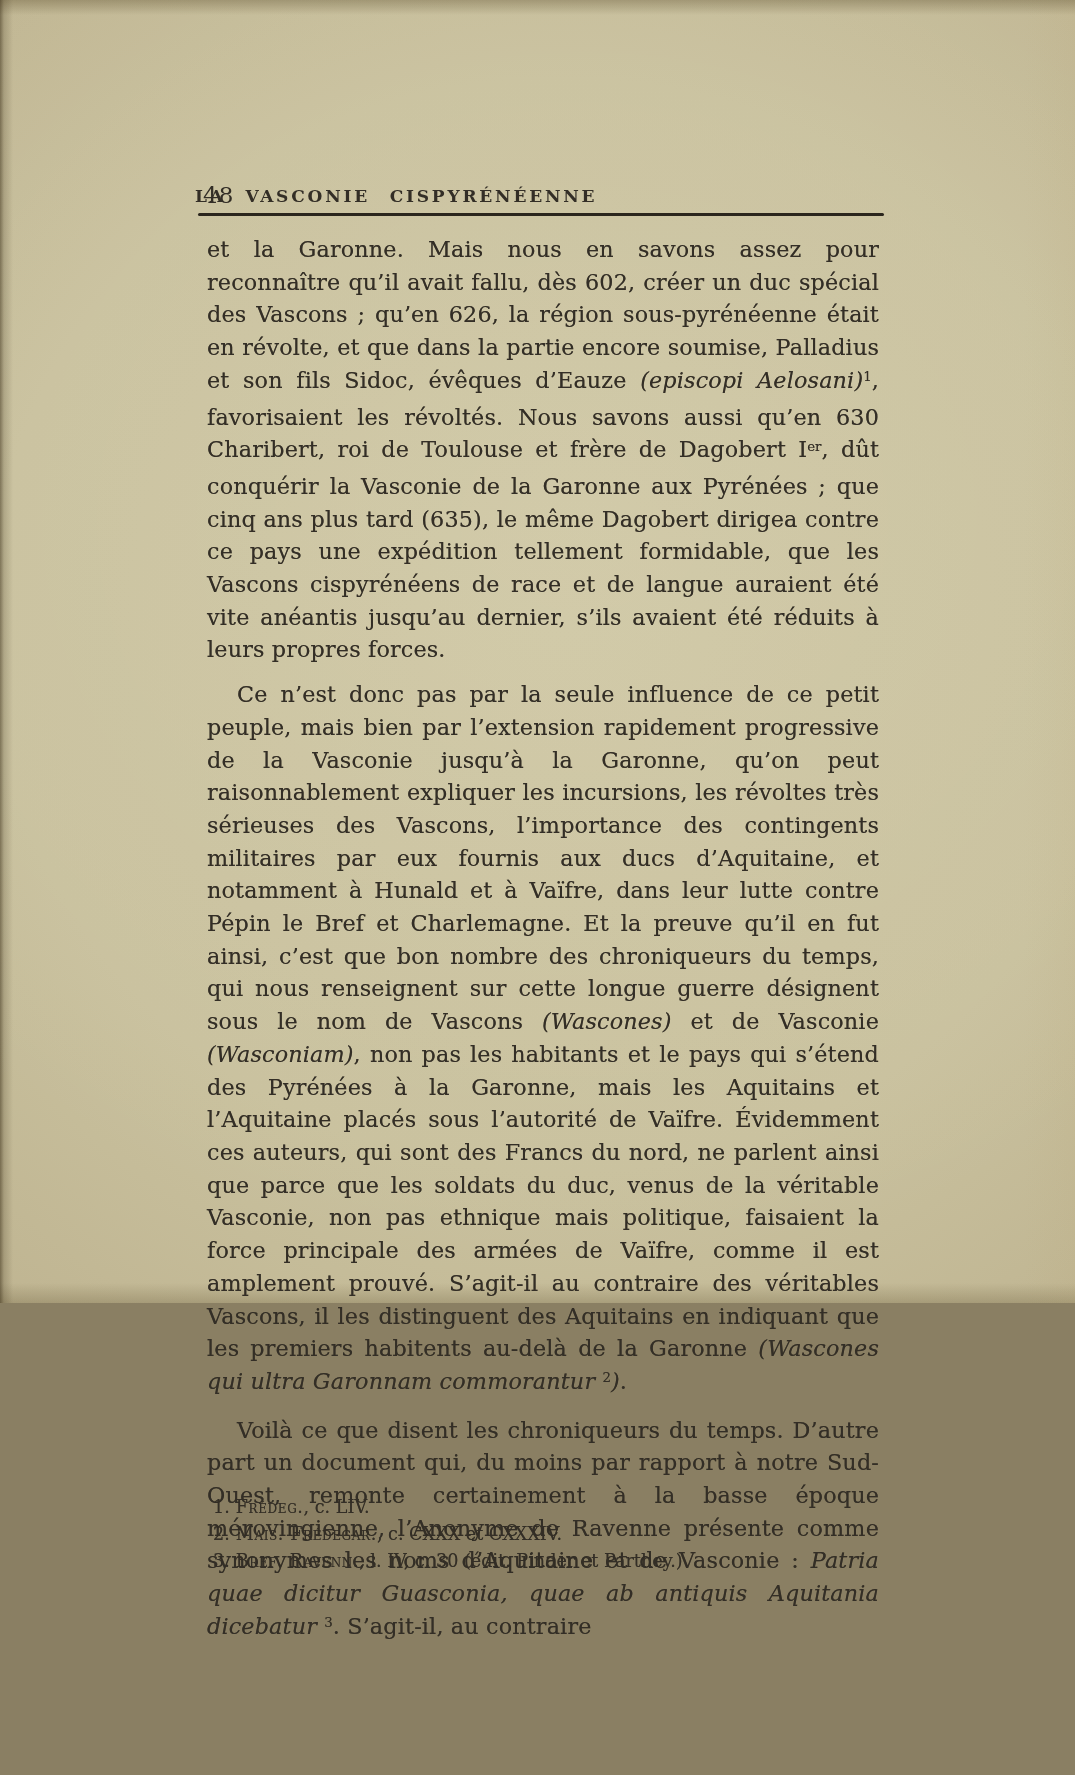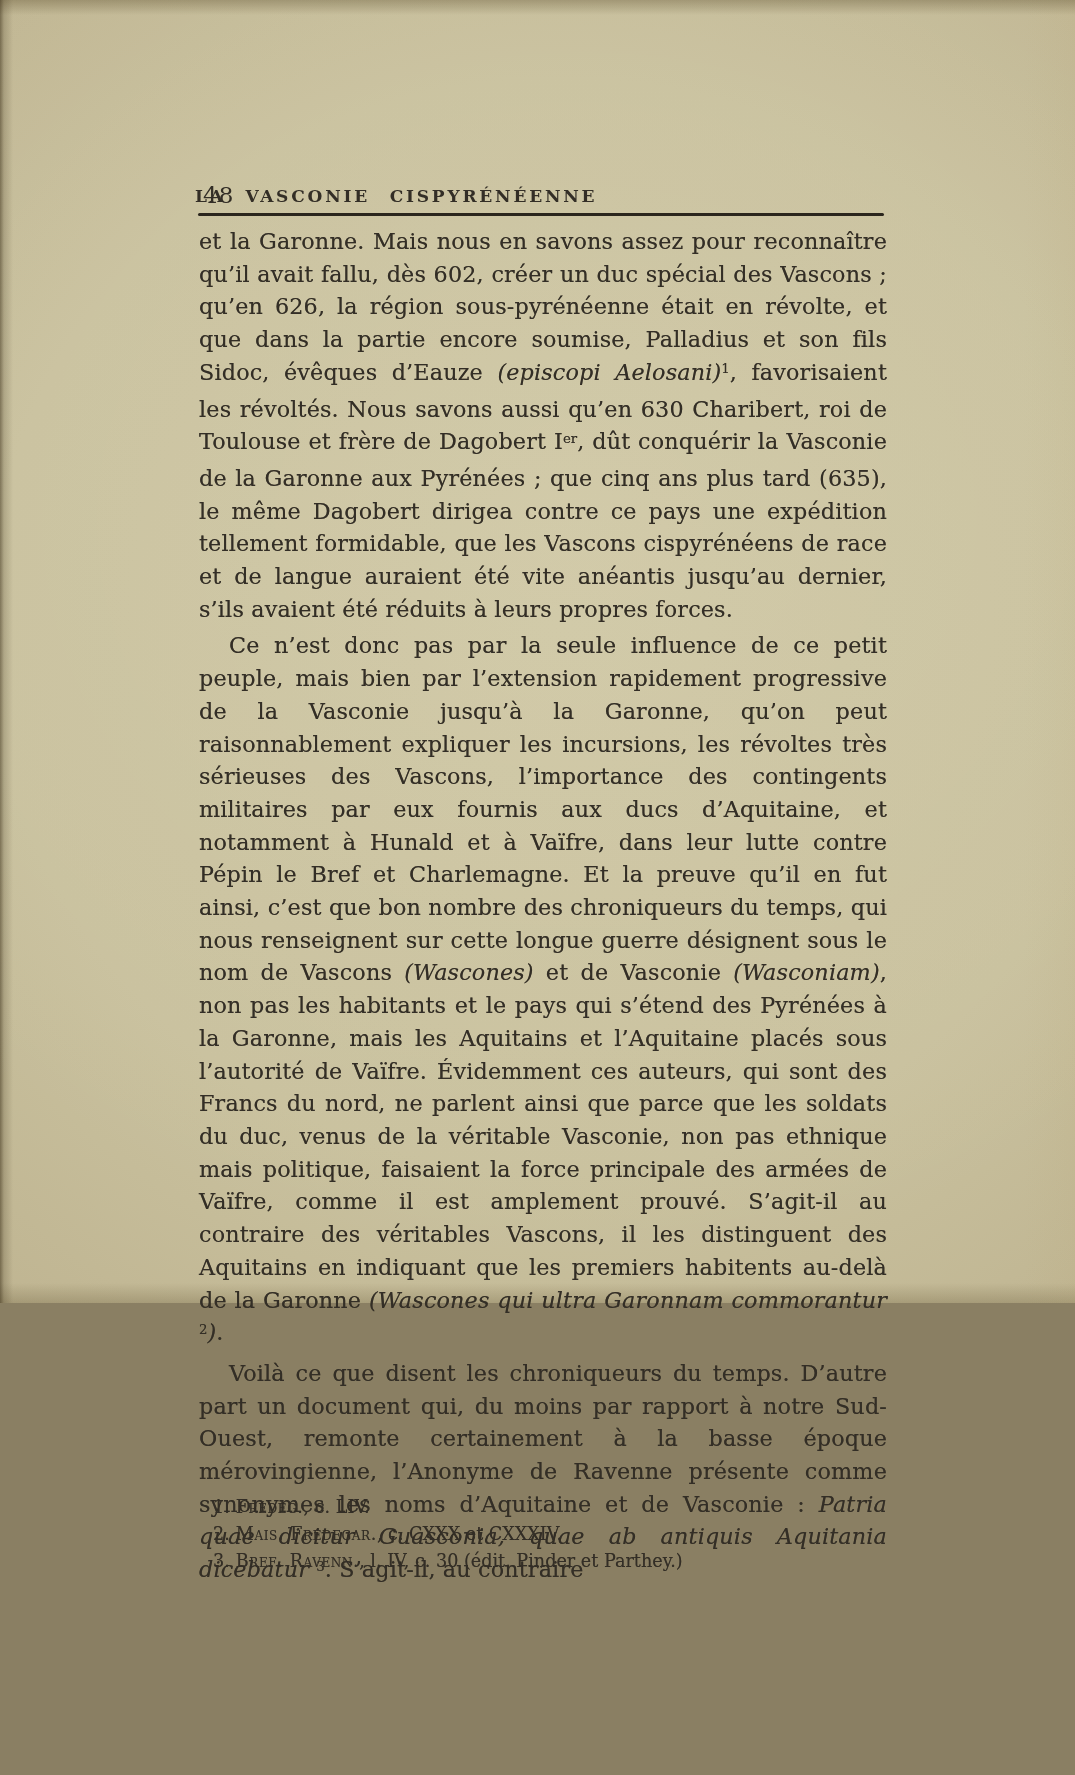--- a/index.html
+++ b/index.html
@@ -35,21 +35,21 @@
     position:absolute; top:213px; left:198px; width:686px; height:3px;
     background:#2b261d; border-radius:2px;
   }
   .body-text{
     position:absolute; top:221px; left:195px; width:696px;
     font-size:22.3px; line-height:32.7px;
     text-align:justify; letter-spacing:0.15px;
     color:#332e26;
     text-shadow:0 0 0.4px rgba(44,38,28,0.55);
   }
-  .body-text p{ margin:4px; }
+  .body-text p{ margin:12px; }
   .body-text p.indent{ text-indent:30px; }
   .it{ font-style:italic; }
   .sup{ font-size:0.60em; position:relative; top:-0.48em; letter-spacing:0; }
   .sc{ font-variant:small-caps; letter-spacing:0.6px; }
   .footnotes{
     position:absolute; top:1494px; left:213px; width:680px;
     font-size:17.6px; line-height:26.8px; text-align:left;
     color:#332e26;
     text-shadow:0 0 0.3px rgba(44,38,28,0.5);
   }

